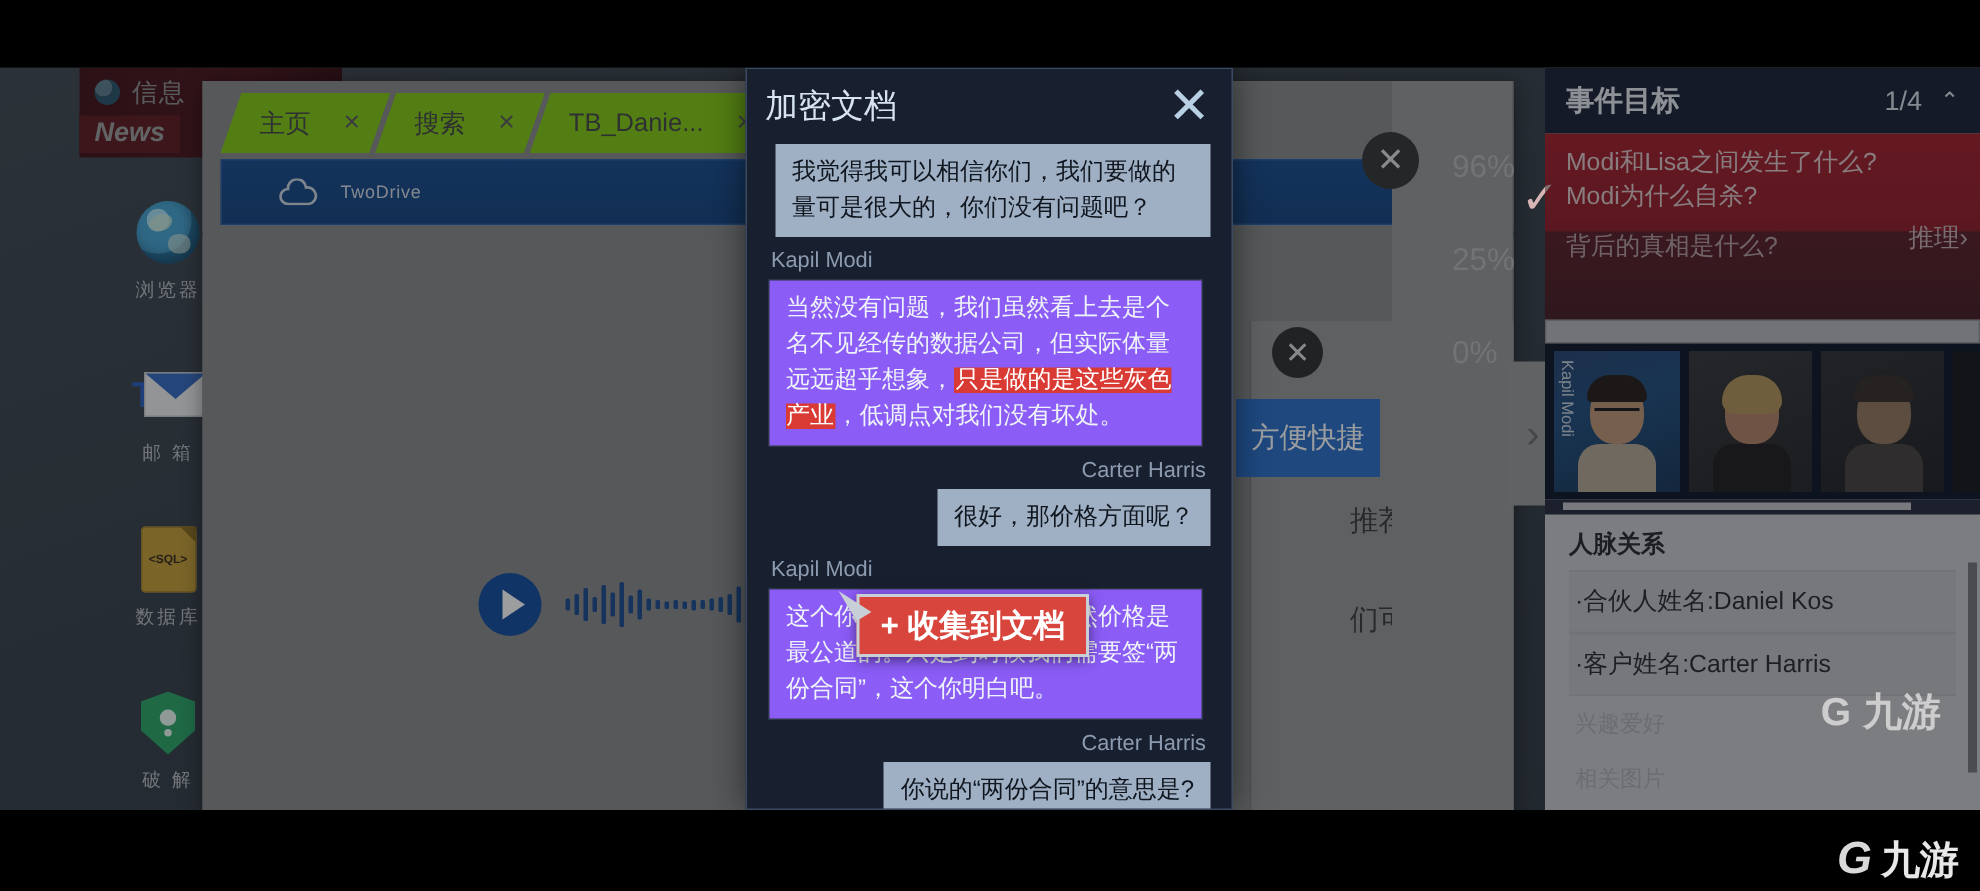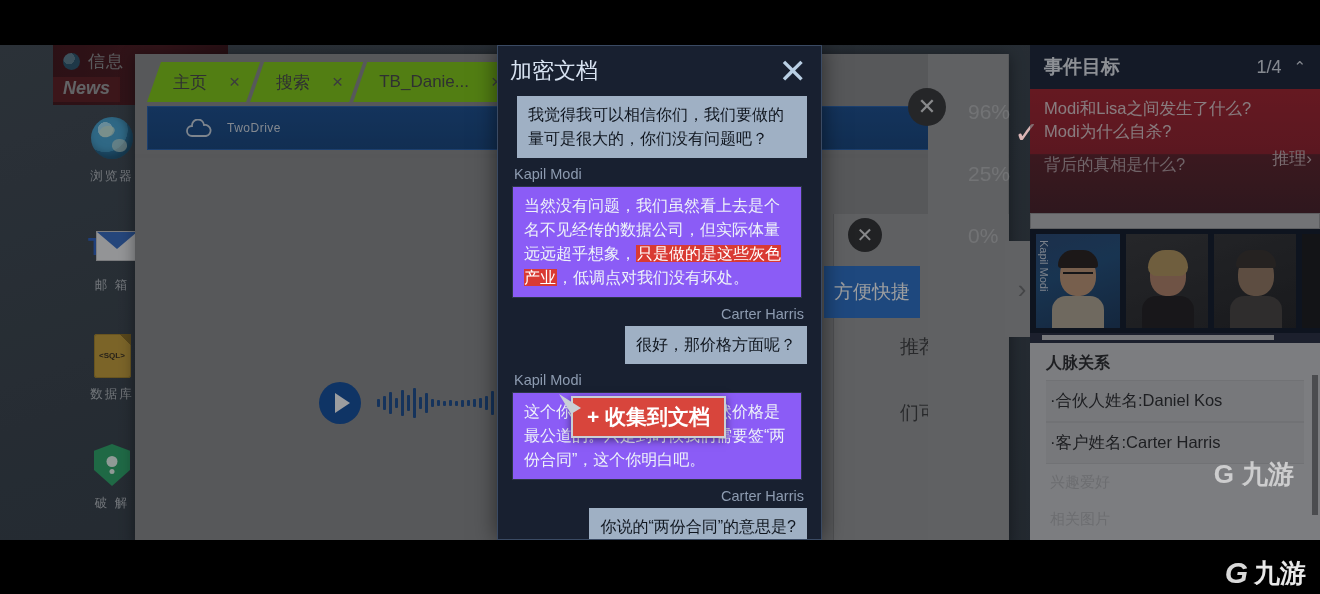--- a/index.html
+++ b/index.html
@@ -22,21 +22,21 @@
                  background:linear-gradient(90deg,#7d1f28 0%,#8e2630 60%,#6d1a22 100%);
                  filter:brightness(.62) saturate(.8); }
   .news-banner .nb-top { display:flex; align-items:center; gap:8px; height:32px; padding-left:10px; }
   .nb-globe { width:17px; height:17px; border-radius:50%;
               background:radial-gradient(circle at 35% 32%, #8fd3f0 0 36%, #3a8fbd 37% 100%); }
   .nb-title { color:#e9e9e9; font-size:17px; letter-spacing:1px; }
   .nb-news { background:#b02a33; color:#fff; font-size:18px; font-weight:bold; font-style:italic;
              padding:1px 10px 3px 10px; display:inline-block; margin-left:0px; }
 
   
-  .icons { position:absolute; left:76px; top:68px; width:72px; }
+  .icons { position:absolute; left:76px; top:85px; width:72px; }
   .dicon { width:72px; margin-bottom:37px; text-align:center; }
   .dicon .glyph { height:50px; display:flex; align-items:center; justify-content:center; }
   .dicon .lbl { color:#cfd3d6; font-size:12.5px; margin-top:5px; letter-spacing:2px; opacity:.85; }
 
   .ic-globe { width:42px; height:42px; border-radius:50%;
     background:radial-gradient(circle at 34% 30%, #a9e2f6 0 18%, #4aa7d4 19% 55%, #2e7fae 56% 100%);
     box-shadow:inset -4px -5px 9px rgba(0,0,0,.35); position:relative; }
   .ic-globe::after{content:"";position:absolute;left:8px;top:9px;width:16px;height:11px;border-radius:50%;
     background:#cfe9d6;opacity:.75;transform:rotate(-18deg);}
   .ic-globe::before{content:"";position:absolute;left:21px;top:22px;width:15px;height:13px;border-radius:45%;

